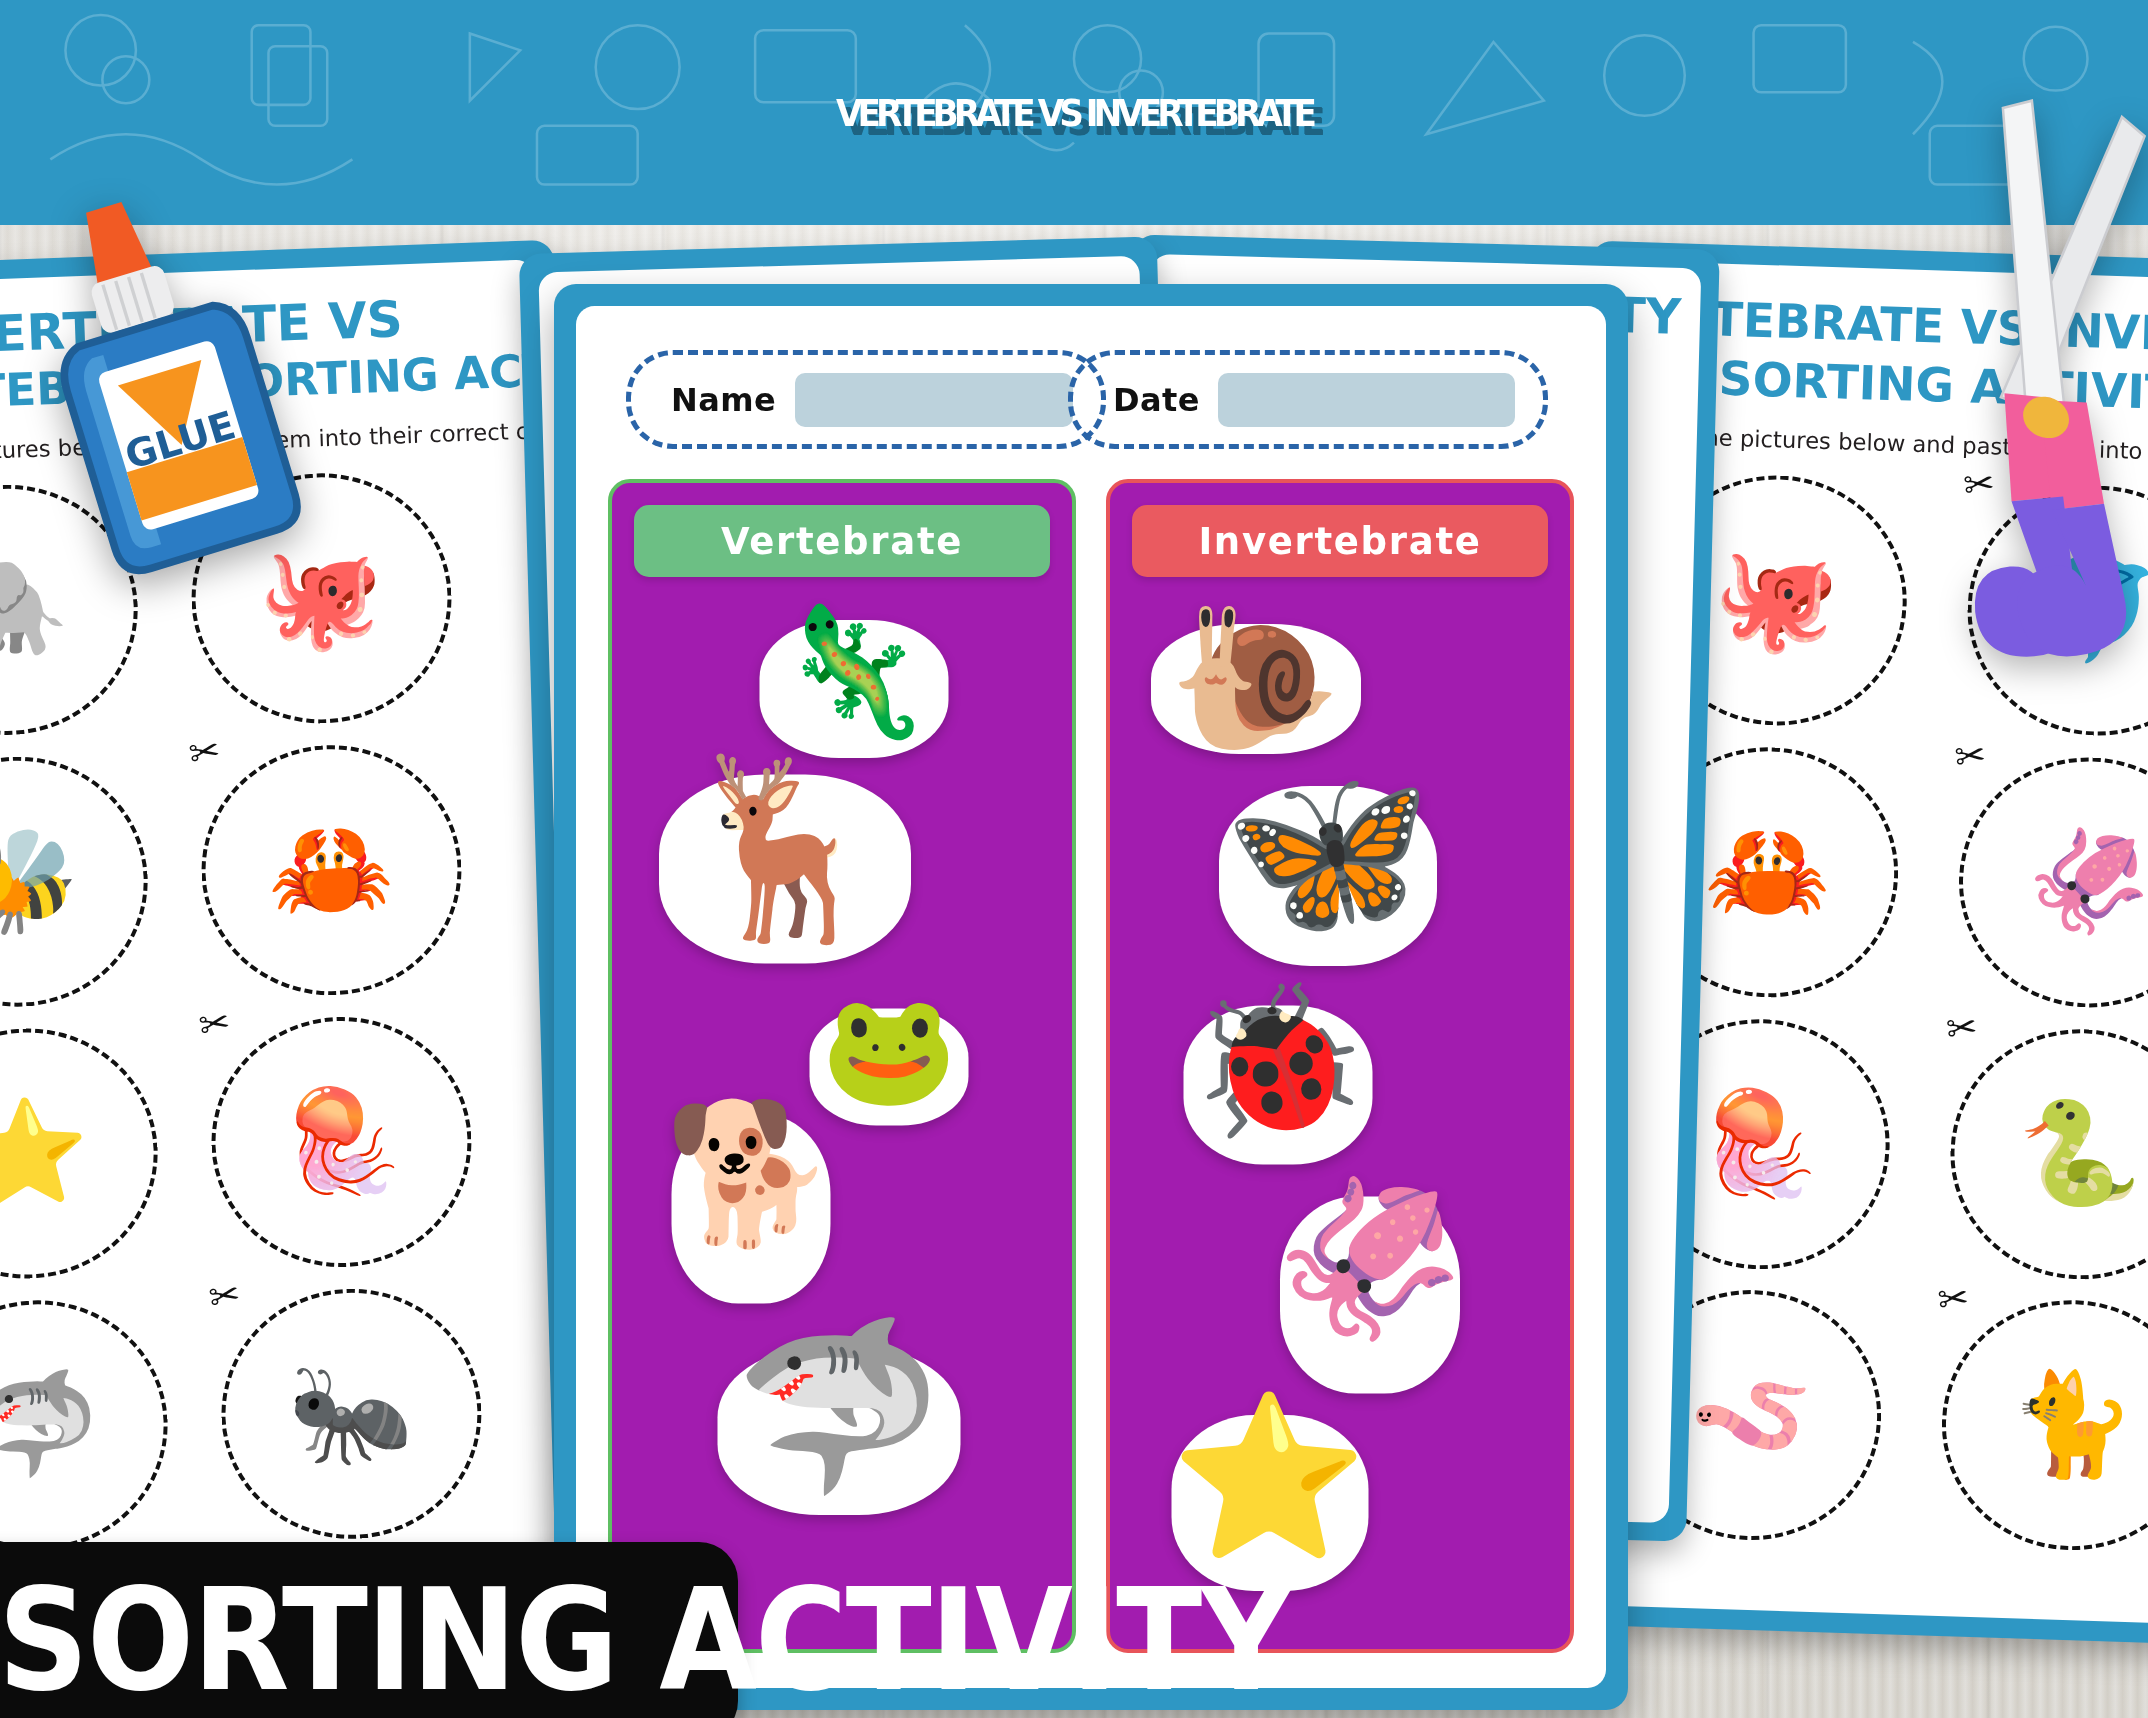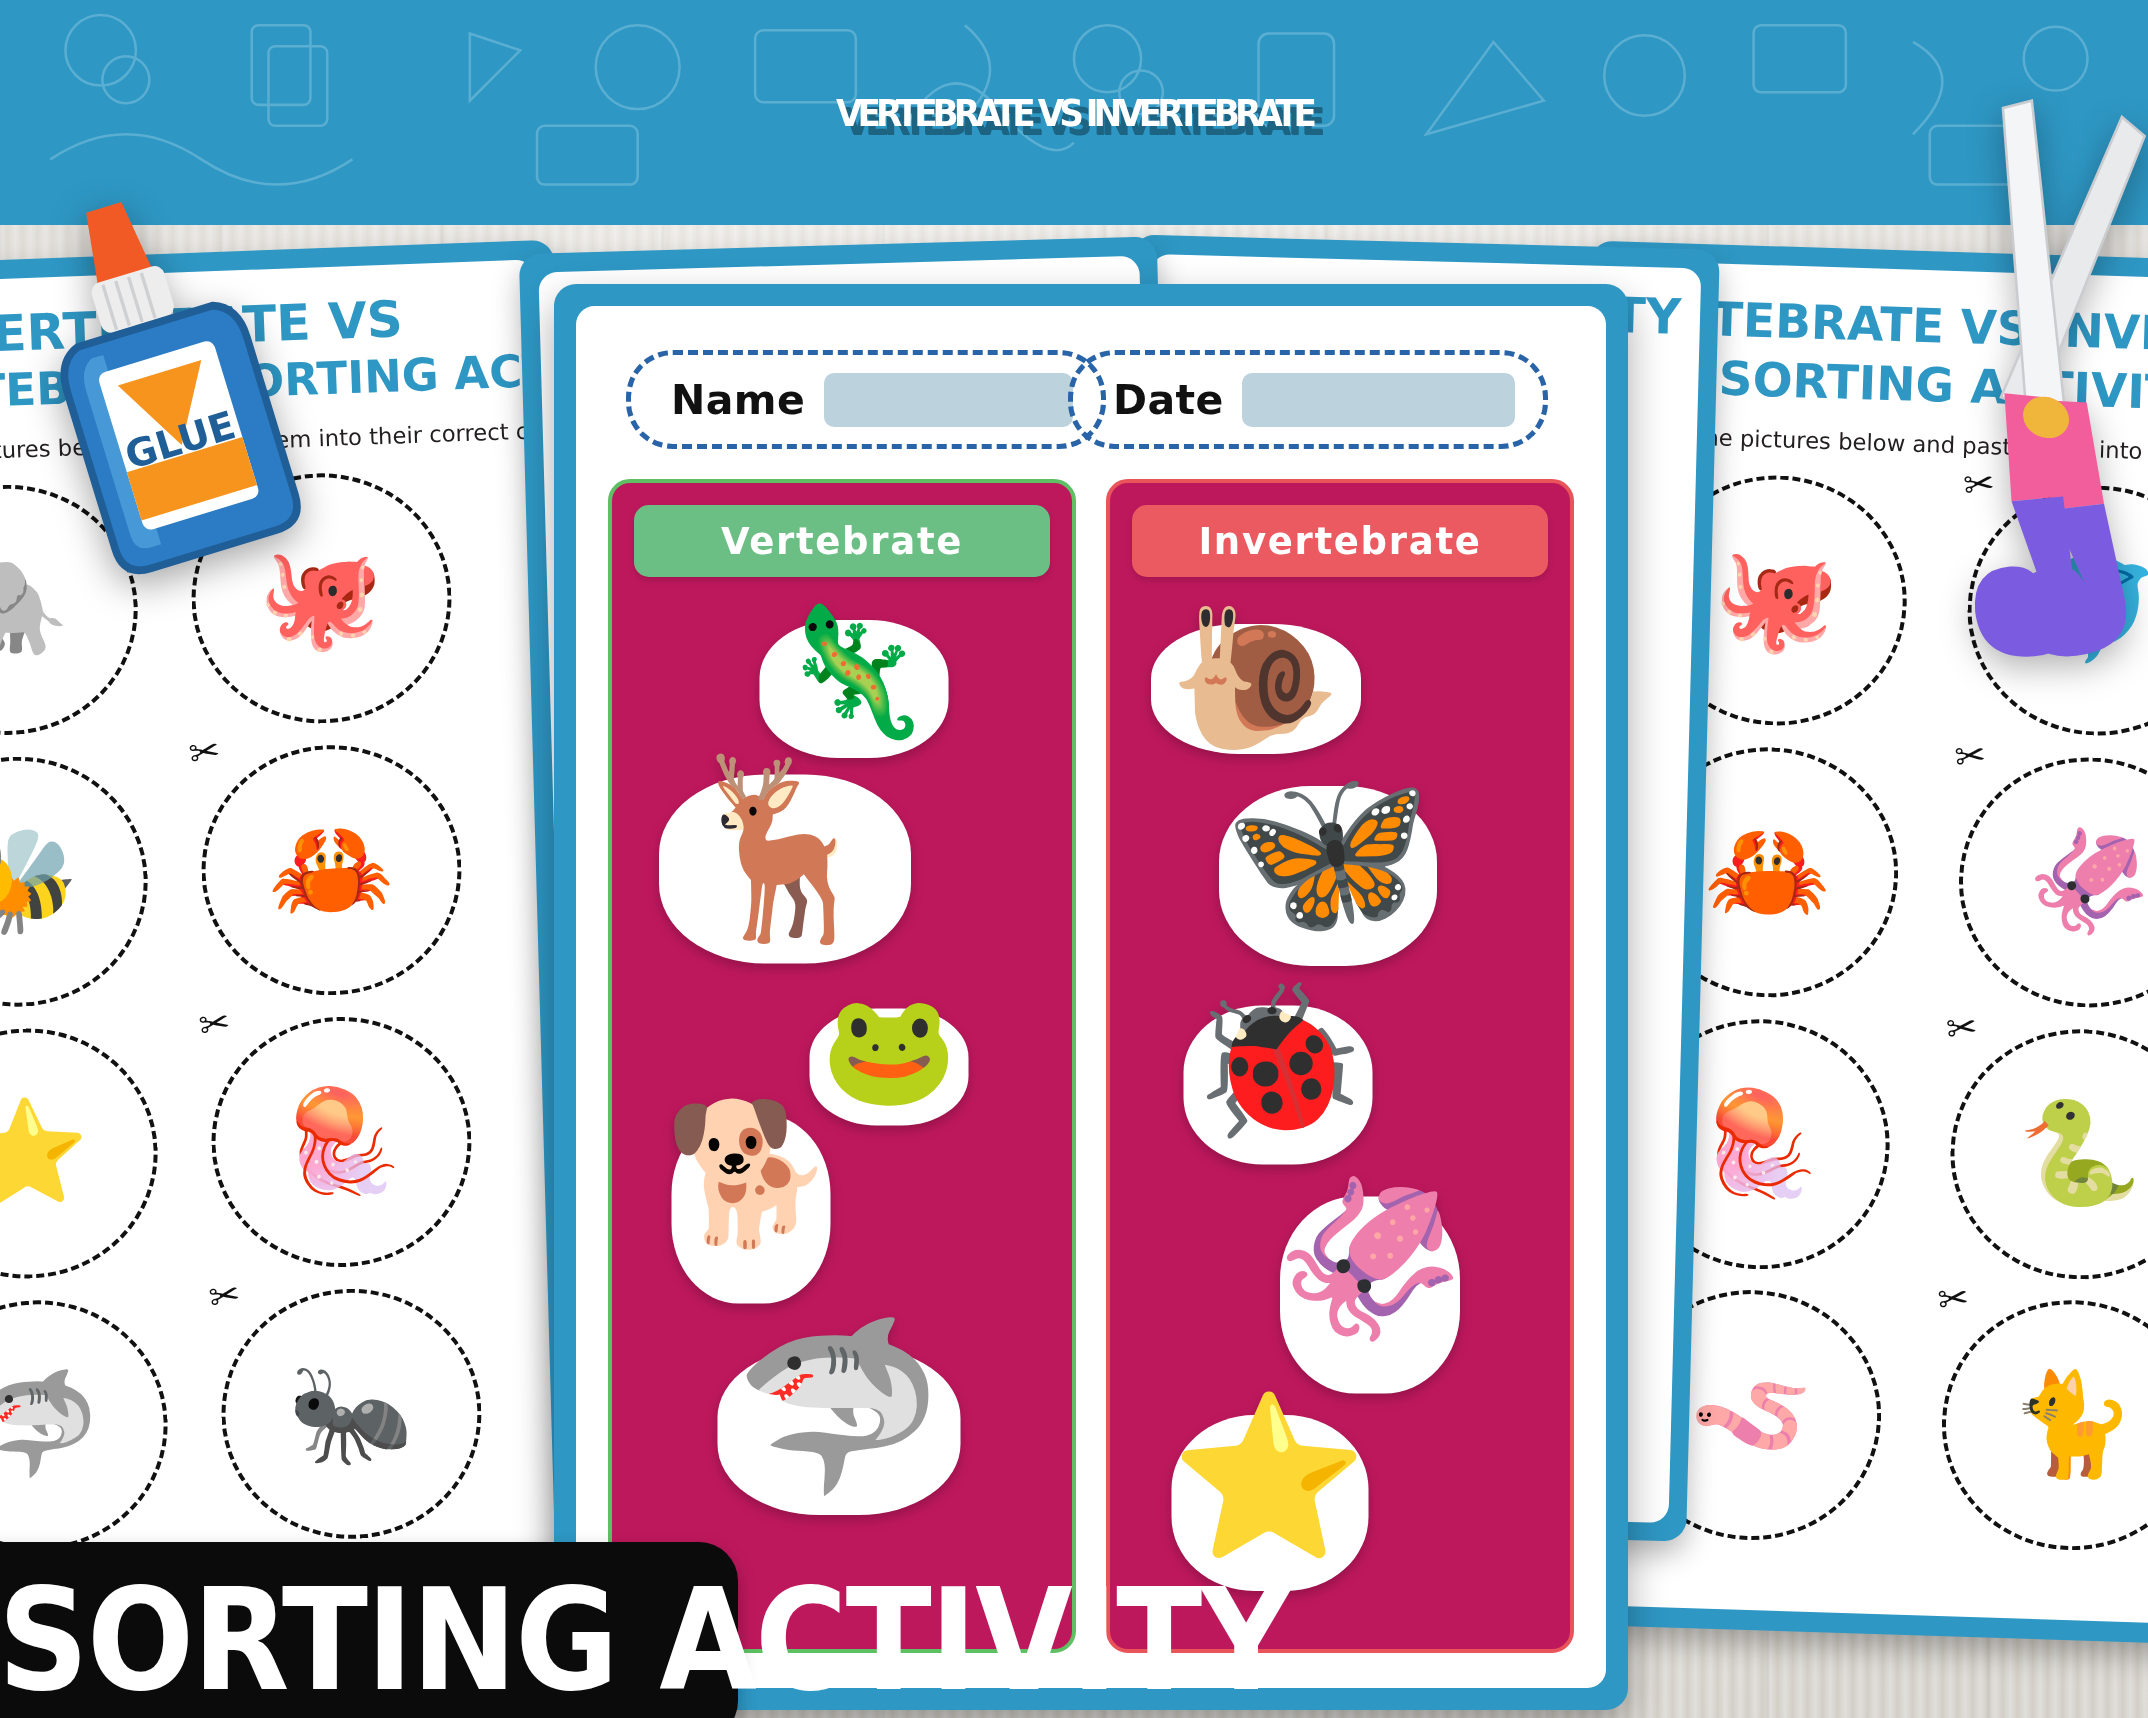--- a/index.html
+++ b/index.html
@@ -133,34 +133,34 @@
 
   
   #name-row{position:absolute;left:50px;top:44px;right:50px;height:92px;}
   .nd-box{
     position:absolute;top:0;height:89px;
     border:5.9px dashed #2a64a8;border-radius:47px;
     display:flex;align-items:center;
   }
   .nd-box .lbl{
     font-family:"DejaVu Sans",sans-serif;font-weight:bold;
-    font-size:41px;color:#111;margin-left:40px;letter-spacing:0.4px;
+    font-size:32px;color:#111;margin-left:40px;letter-spacing:0.4px;
   }
   .nd-box .fld{
     flex:1;height:54px;margin:0 28.5px 0 18.5px;
     background:#bcd2dc;border-radius:10px;
   }
   #name-box{left:0;width:470px;}
   #date-box{right:8px;width:470px;}
 
   
   .col{
     position:absolute;top:173px;bottom:35px;width:460px;
     border:4.2px solid #5fbf63;border-radius:22px;
-    background:#be185d;
+    background:#a21caf;
   }
   #col-vert{left:32px;border-color:#5fbf63;}
   #col-invert{right:32px;border-color:#e8545a;}
   .col-head{
     position:absolute;left:22px;right:22px;top:22px;height:72px;
     border-radius:15px;display:flex;align-items:center;justify-content:center;
     box-shadow:0 3.4px 6.7px rgba(0,0,0,.13);
   }
   #head-vert{background:#6cbf84;}
   #head-invert{background:#ea5a60;}

